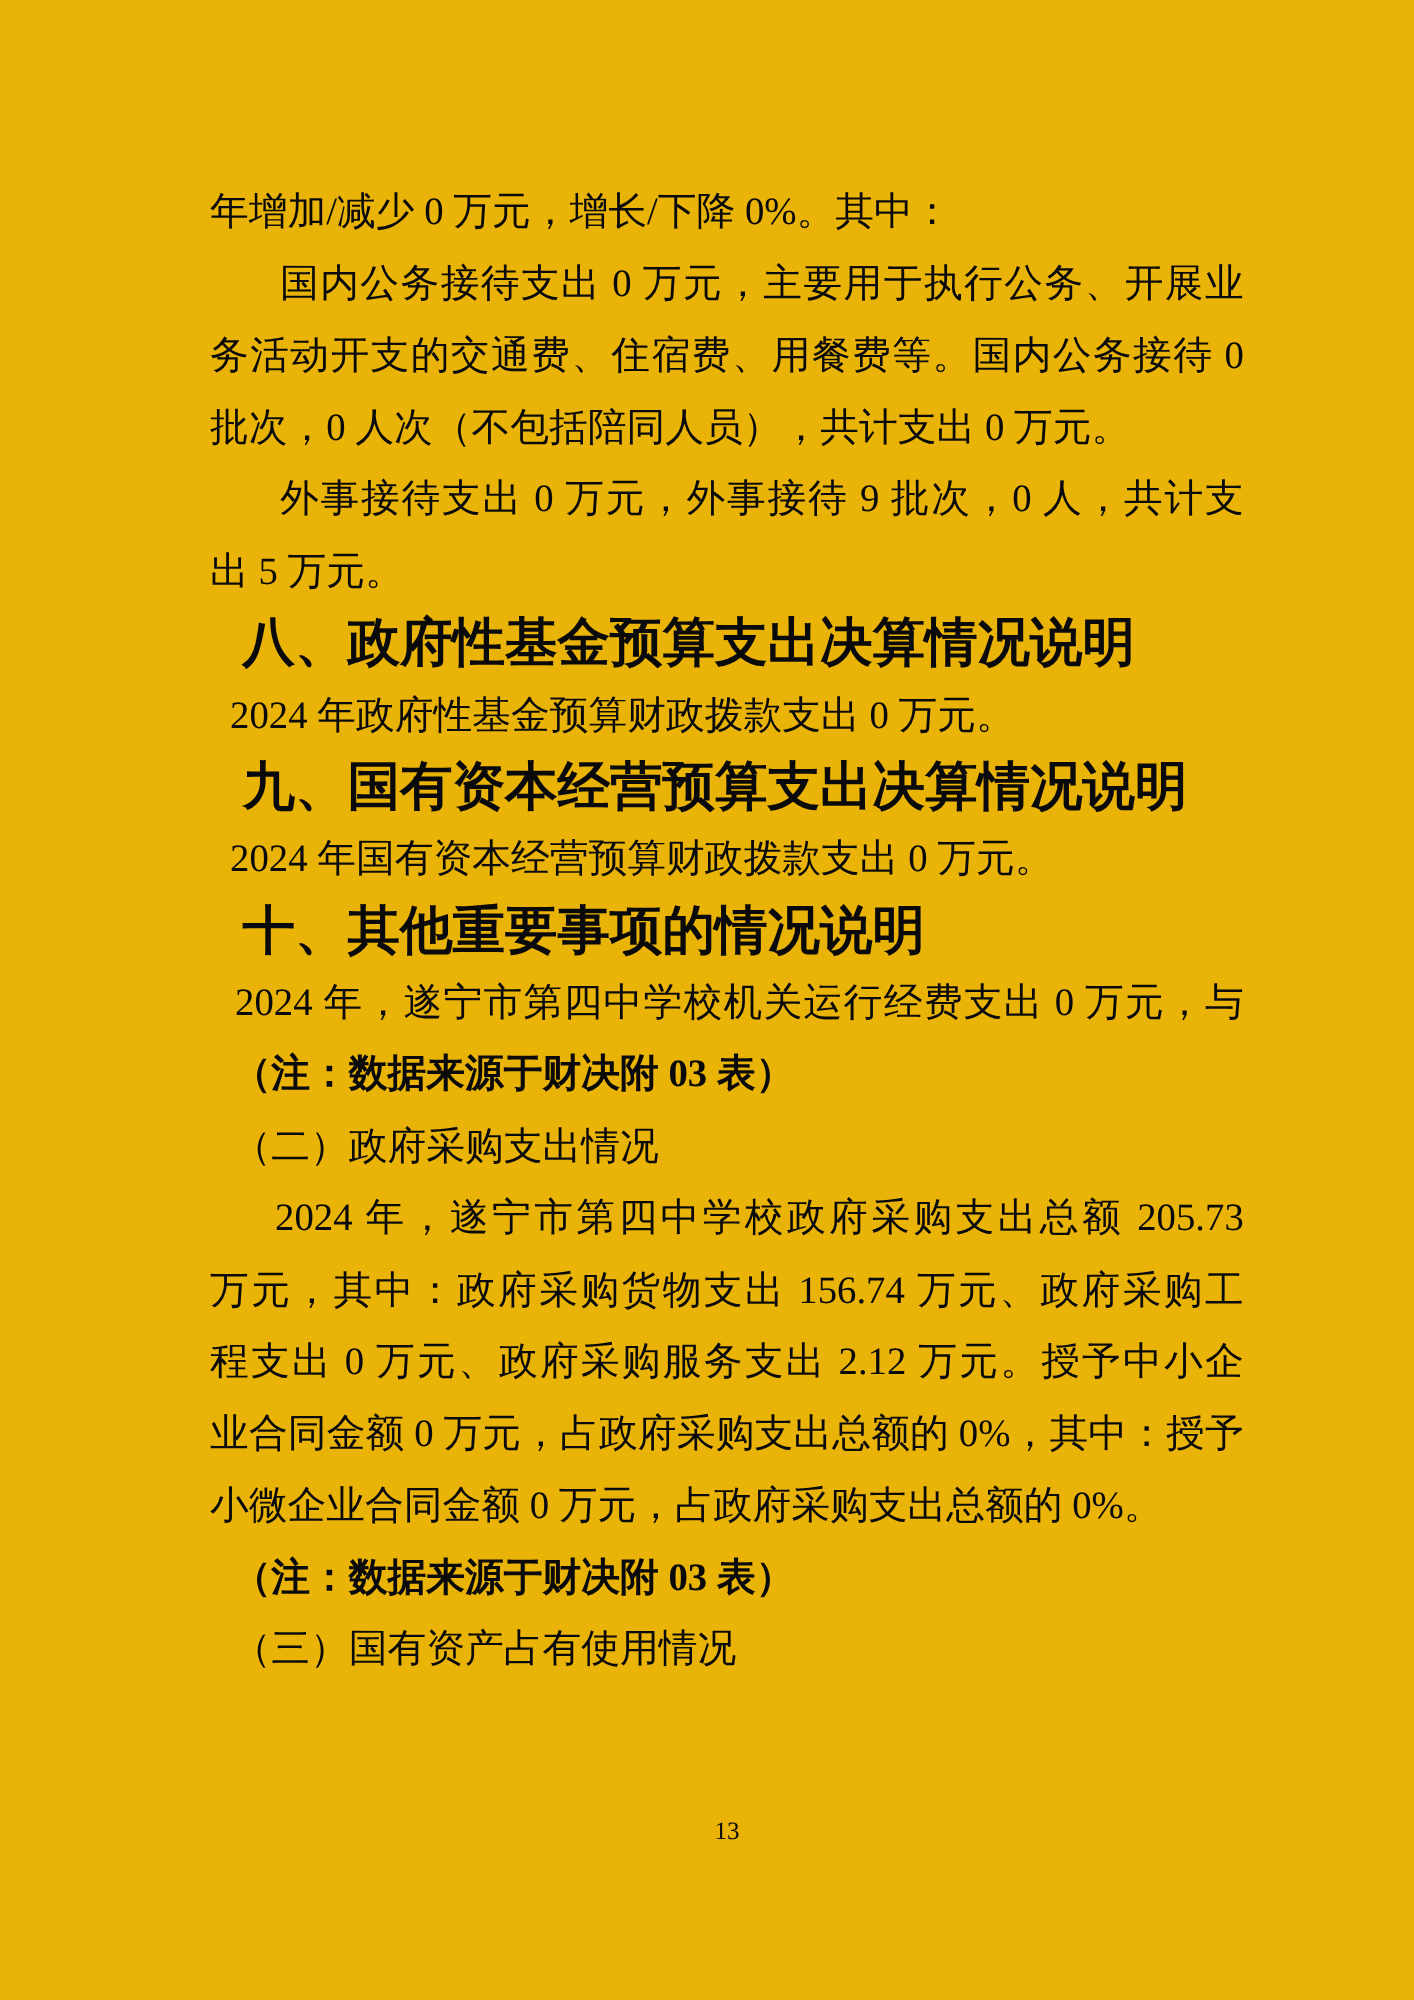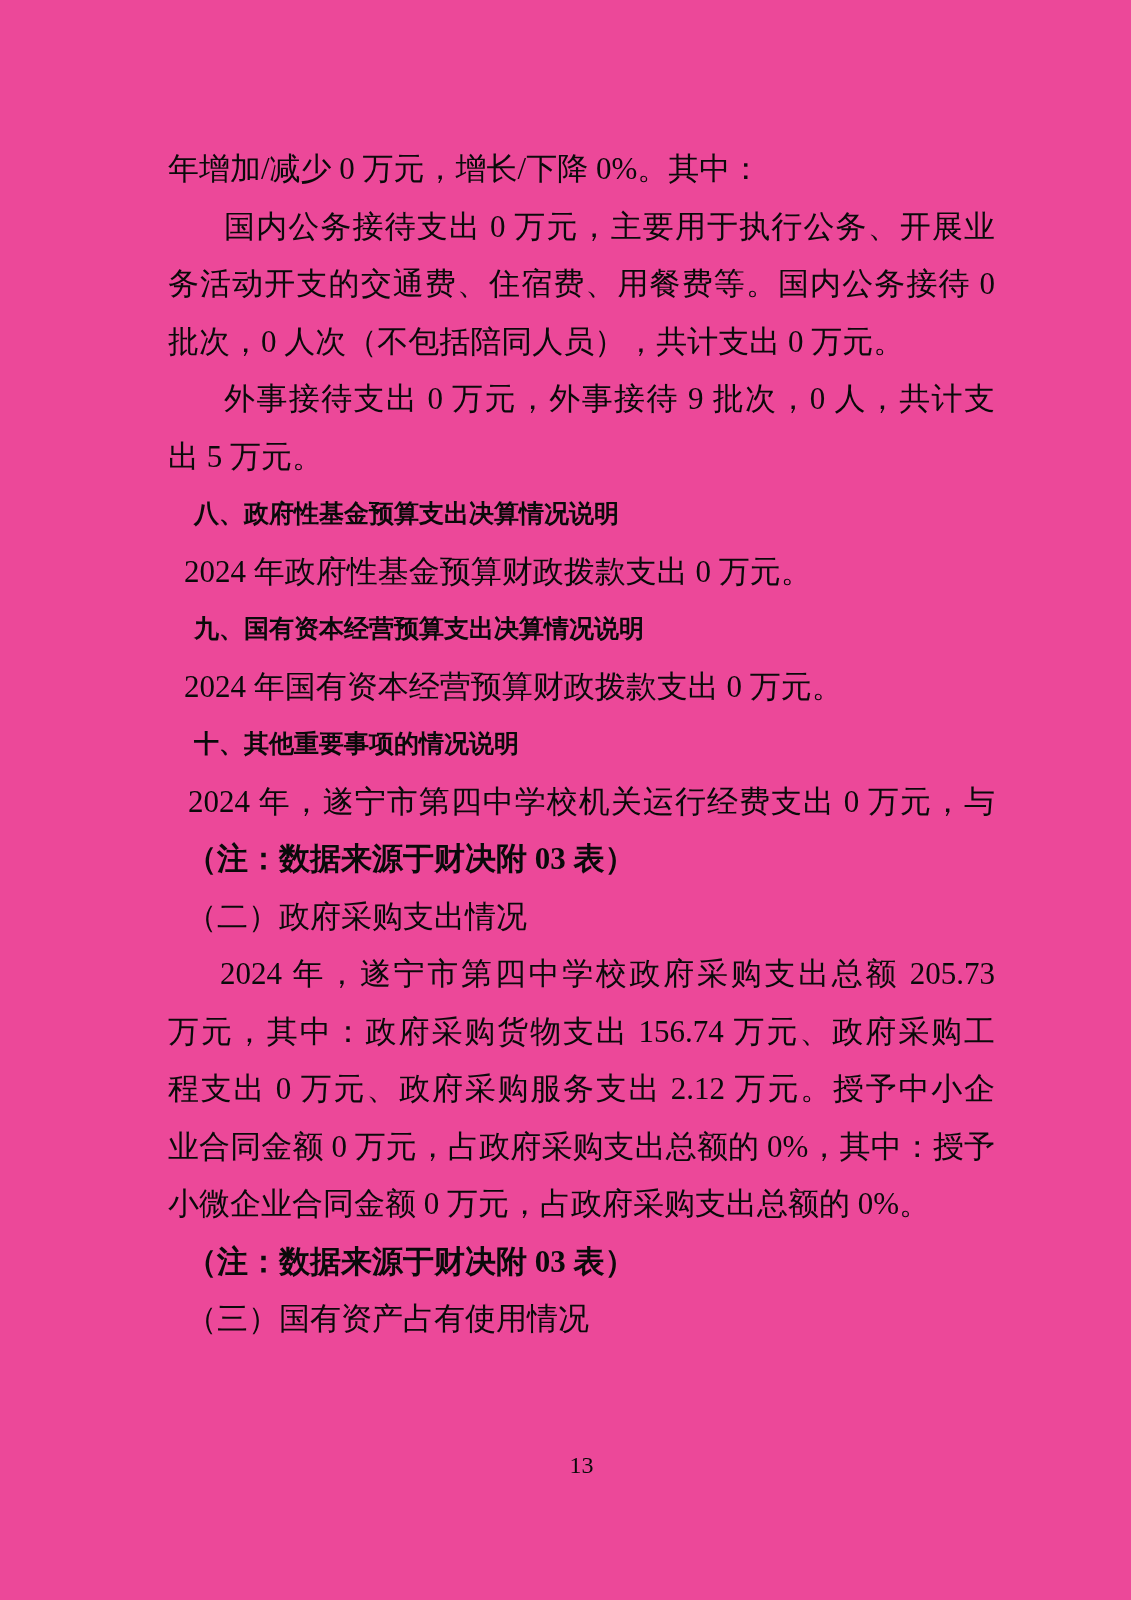--- a/index.html
+++ b/index.html
@@ -1,21 +1,21 @@
 <!DOCTYPE html>
 <html lang="zh"><head>
 <meta charset="utf-8">
 <style>
   html, body { margin: 0; padding: 0; background: #e8e8e8; }
   .page {
     position: relative;
     width: 1131px;
     height: 1600px;
     margin: 0 auto;
-    background: #ec4899;
+    background: #eab308;
     overflow: hidden;
     font-family: "Liberation Serif", serif;
     color: #0a0a0a;
   }
   .content {
     position: absolute;
     left: 168px;
     top: 140px;
     width: 827px;
   }
@@ -33,34 +33,34 @@
   }
   
   .i56 { padding-left: 56px; }
   .i52 { padding-left: 52px; }
   .i20 { padding-left: 20px; }
   .i16 { padding-left: 16px; }
   
   .heading {
     font-family: "Liberation Sans", sans-serif;
     font-weight: 700;
-    font-size: 25px;
+    font-size: 42px;
     padding-left: 26px;
   }
   
   .sub { padding-left: 18px; }
   
   .note { font-weight: 700; padding-left: 18px; }
   .page-number {
     position: absolute;
     left: 168px;
     top: 1450px;
     width: 827px;
     text-align: center;
-    font-size: 24px;
+    font-size: 20px;
     line-height: 30px;
     font-family: "Liberation Serif", serif;
   }
 </style>
 </head>
 <body>
 
 <div class="page">
   <div class="content">
     <div class="line">年增加/减少 0 万元，增长/下降 0%。其中：</div>

